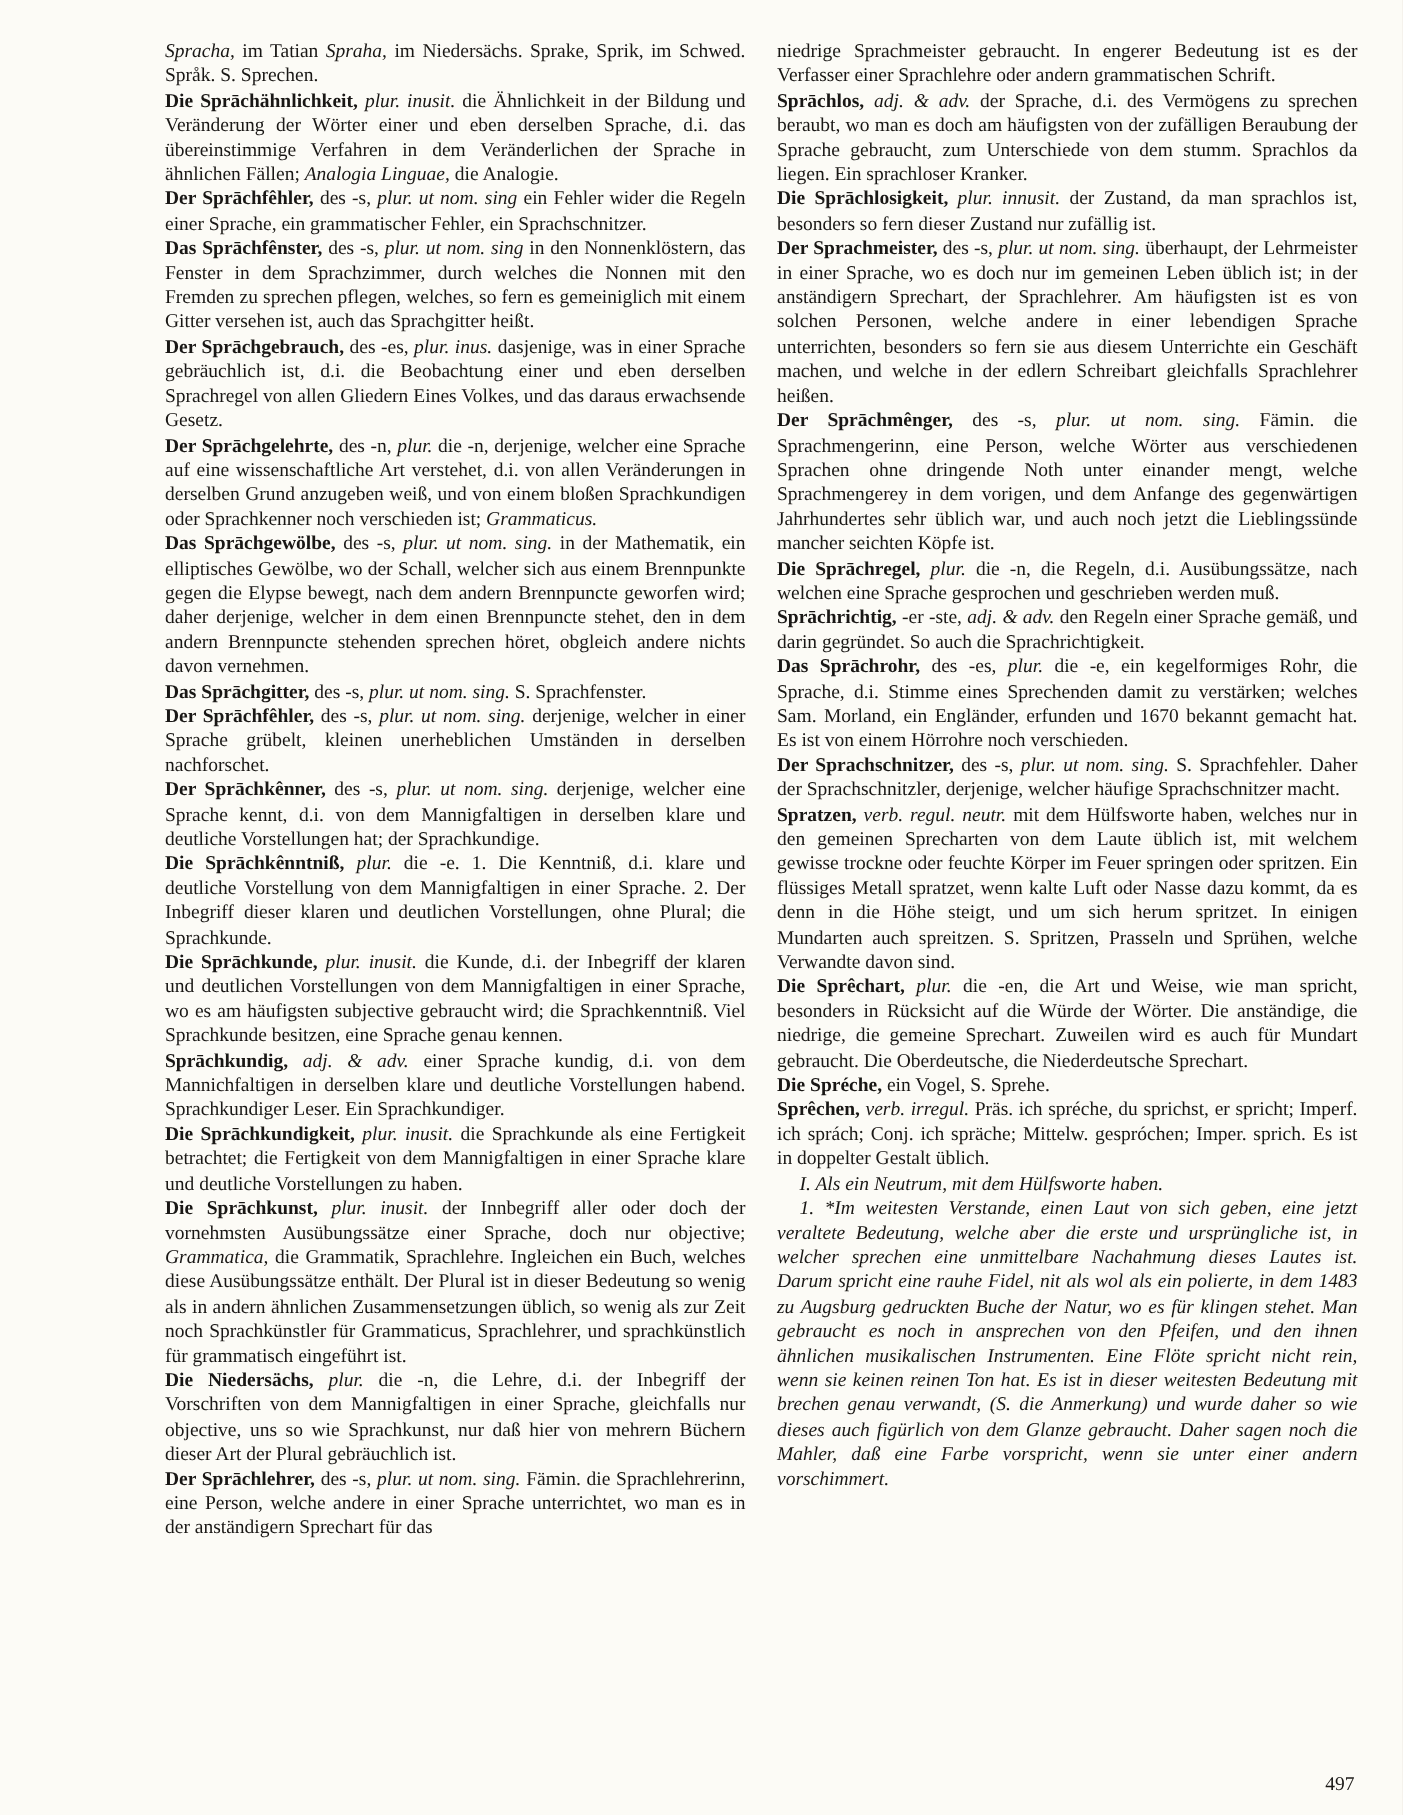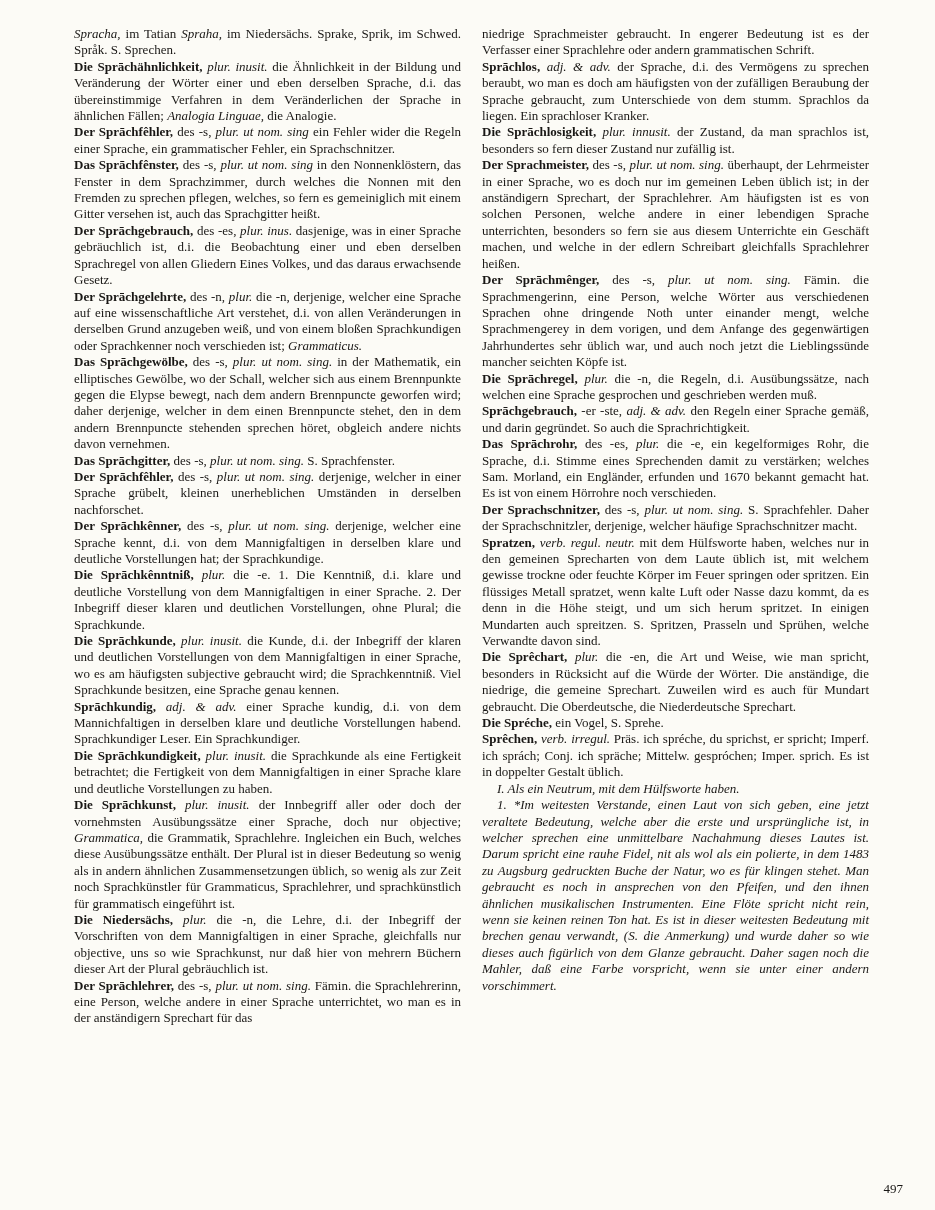--- a/index.html
+++ b/index.html
@@ -7,21 +7,21 @@
     padding: 0;
     background: #efece4;
   }
   .page {
     position: relative;
     width: 935px;
     height: 1210px;
     margin: 0 auto;
     background: #fcfbf6;
     box-sizing: border-box;
-    padding: 26px 30px 0 74px;
+    padding: 26px 30px 0 110px;
     overflow: hidden;
     font-family: "Liberation Serif", "DejaVu Serif", serif;
     color: #191715;
   }
   .columns {
     display: flex;
     gap: 21px;
   }
   .column {
     width: 387px;
@@ -78,21 +78,21 @@
         <p class="entry"><span class="hw">Die Niedersächs, </span><span class="it">plur.</span><span> die -n, die Lehre, d.i. der Inbegriff der Vorschriften von dem Mannigfaltigen in einer Sprache, gleichfalls nur objective, uns so wie Sprachkunst, nur daß hier von mehrern Büchern dieser Art der Plural gebräuchlich ist.</span></p>
         <p class="entry"><span class="hw">Der Sprāchlehrer, </span><span>des -s, </span><span class="it">plur. ut nom. sing.</span><span> Fämin. die Sprachlehrerinn, eine Person, welche andere in einer Sprache unterrichtet, wo man es in der anständigern Sprechart für das</span></p>
       </div>
     <div class="column" id="col-right">
         <p class="entry"><span>niedrige Sprachmeister gebraucht. In engerer Bedeutung ist es der Verfasser einer Sprachlehre oder andern grammatischen Schrift.</span></p>
         <p class="entry"><span class="hw">Sprāchlos, </span><span class="it">adj. &amp; adv.</span><span> der Sprache, d.i. des Vermögens zu sprechen beraubt, wo man es doch am häufigsten von der zufälligen Beraubung der Sprache gebraucht, zum Unterschiede von dem stumm. Sprachlos da liegen. Ein sprachloser Kranker.</span></p>
         <p class="entry"><span class="hw">Die Sprāchlosigkeit, </span><span class="it">plur. innusit.</span><span> der Zustand, da man sprachlos ist, besonders so fern dieser Zustand nur zufällig ist.</span></p>
         <p class="entry"><span class="hw">Der Sprachmeister, </span><span>des -s, </span><span class="it">plur. ut nom. sing.</span><span> überhaupt, der Lehrmeister in einer Sprache, wo es doch nur im gemeinen Leben üblich ist; in der anständigern Sprechart, der Sprachlehrer. Am häufigsten ist es von solchen Personen, welche andere in einer lebendigen Sprache unterrichten, besonders so fern sie aus diesem Unterrichte ein Geschäft machen, und welche in der edlern Schreibart gleichfalls Sprachlehrer heißen.</span></p>
         <p class="entry"><span class="hw">Der Sprāchmênger, </span><span>des -s, </span><span class="it">plur. ut nom. sing.</span><span> Fämin. die Sprachmengerinn, eine Person, welche Wörter aus verschiedenen Sprachen ohne dringende Noth unter einander mengt, welche Sprachmengerey in dem vorigen, und dem Anfange des gegenwärtigen Jahrhundertes sehr üblich war, und auch noch jetzt die Lieblingssünde mancher seichten Köpfe ist.</span></p>
         <p class="entry"><span class="hw">Die Sprāchregel, </span><span class="it">plur.</span><span> die -n, die Regeln, d.i. Ausübungssätze, nach welchen eine Sprache gesprochen und geschrieben werden muß.</span></p>
-        <p class="entry"><span class="hw">Sprāchgebrauch, </span><span>-er -ste, </span><span class="it">adj. &amp; adv.</span><span> den Regeln einer Sprache gemäß, und darin gegründet. So auch die Sprachrichtigkeit.</span></p>
+        <p class="entry"><span class="hw">Sprāchrichtig, </span><span>-er -ste, </span><span class="it">adj. &amp; adv.</span><span> den Regeln einer Sprache gemäß, und darin gegründet. So auch die Sprachrichtigkeit.</span></p>
         <p class="entry"><span class="hw">Das Sprāchrohr, </span><span>des -es, </span><span class="it">plur.</span><span> die -e, ein kegelformiges Rohr, die Sprache, d.i. Stimme eines Sprechenden damit zu verstärken; welches Sam. Morland, ein Engländer, erfunden und 1670 bekannt gemacht hat. Es ist von einem Hörrohre noch verschieden.</span></p>
         <p class="entry"><span class="hw">Der Sprachschnitzer, </span><span>des -s, </span><span class="it">plur. ut nom. sing.</span><span> S. Sprachfehler. Daher der Sprachschnitzler, derjenige, welcher häufige Sprachschnitzer macht.</span></p>
         <p class="entry"><span class="hw">Spratzen, </span><span class="it">verb. regul. neutr.</span><span> mit dem Hülfsworte haben, welches nur in den gemeinen Sprecharten von dem Laute üblich ist, mit welchem gewisse trockne oder feuchte Körper im Feuer springen oder spritzen. Ein flüssiges Metall spratzet, wenn kalte Luft oder Nasse dazu kommt, da es denn in die Höhe steigt, und um sich herum spritzet. In einigen Mundarten auch spreitzen. S. Spritzen, Prasseln und Sprühen, welche Verwandte davon sind.</span></p>
         <p class="entry"><span class="hw">Die Sprêchart, </span><span class="it">plur.</span><span> die -en, die Art und Weise, wie man spricht, besonders in Rücksicht auf die Würde der Wörter. Die anständige, die niedrige, die gemeine Sprechart. Zuweilen wird es auch für Mundart gebraucht. Die Oberdeutsche, die Niederdeutsche Sprechart.</span></p>
         <p class="entry"><span class="hw">Die Spréche, </span><span>ein Vogel, S. Sprehe.</span></p>
         <p class="entry"><span class="hw">Sprêchen, </span><span class="it">verb. irregul.</span><span> Präs. ich spréche, du sprichst, er spricht; Imperf. ich sprách; Conj. ich spräche; Mittelw. gespróchen; Imper. sprich. Es ist in doppelter Gestalt üblich.</span></p>
         <p class="entry indent"><span>I. Als ein Neutrum, mit dem Hülfsworte haben.</span></p>
         <p class="entry indent"><span>1. *Im weitesten Verstande, einen Laut von sich geben, eine jetzt veraltete Bedeutung, welche aber die erste und ursprüngliche ist, in welcher sprechen eine unmittelbare Nachahmung dieses Lautes ist. Darum spricht eine rauhe Fidel, nit als wol als ein polierte, in dem 1483 zu Augsburg gedruckten Buche der Natur, wo es für klingen stehet. Man gebraucht es noch in ansprechen von den Pfeifen, und den ihnen ähnlichen musikalischen Instrumenten. Eine Flöte spricht nicht rein, wenn sie keinen reinen Ton hat. Es ist in dieser weitesten Bedeutung mit brechen genau verwandt, (S. die Anmerkung) und wurde daher so wie dieses auch figürlich von dem Glanze gebraucht. Daher sagen noch die Mahler, daß eine Farbe vorspricht, wenn sie unter einer andern vorschimmert.</span></p>
       </div>
   </div>

